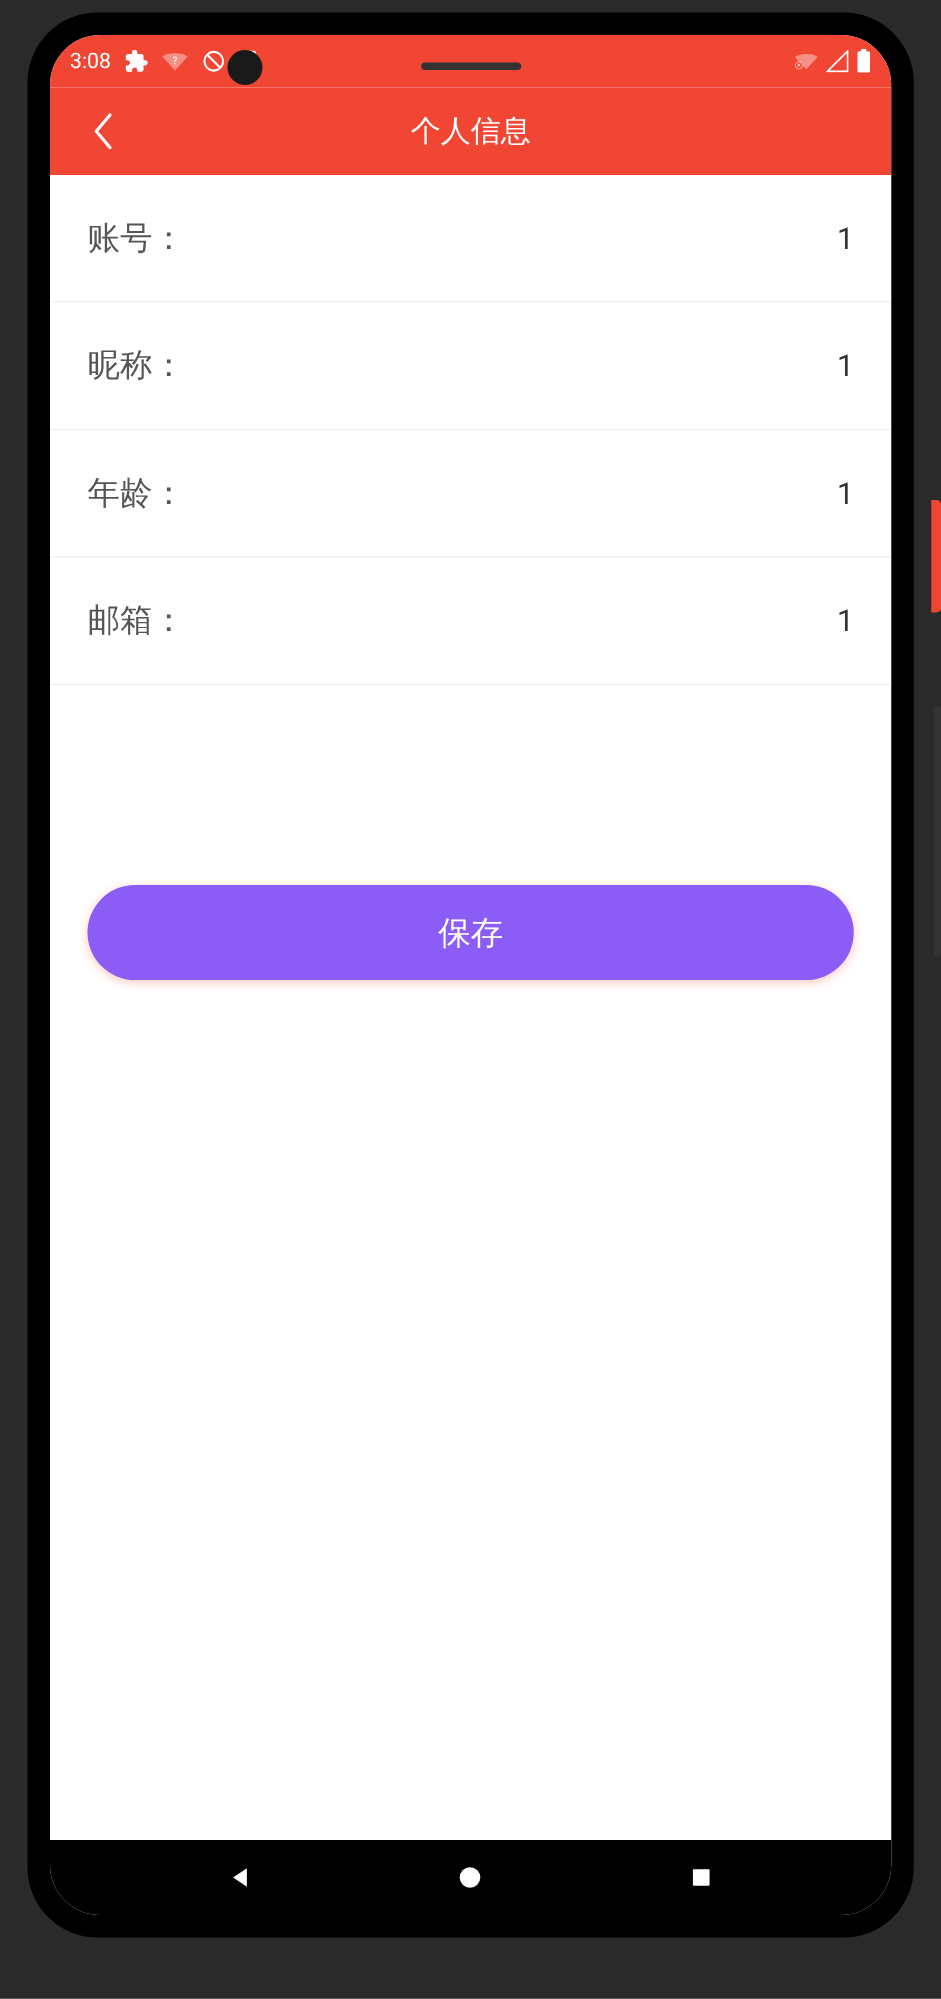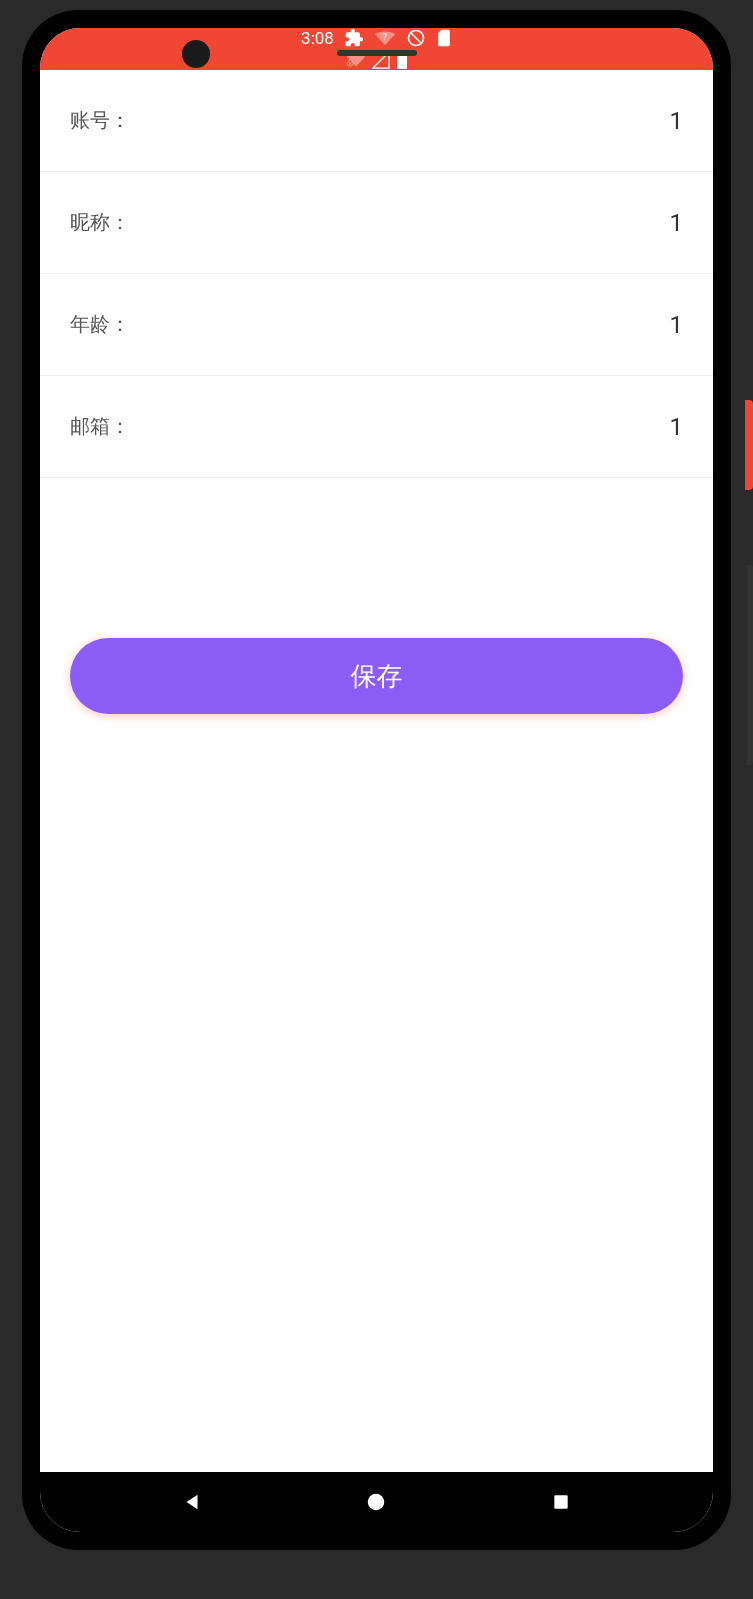--- a/index.html
+++ b/index.html
@@ -56,21 +56,20 @@
     }
     .status-bar {
       height: 42px;
       background: #f14633;
       display: flex;
       align-items: center;
       justify-content: space-between;
       padding: 0 16px;
       color: #fff;
       font-size: 17px;
-      flex-direction: column;
     }
     .status-left {
       display: flex;
       align-items: center;
       gap: 10px;
     }
     .status-right {
       display: flex;
       align-items: center;
       gap: 6px;
@@ -111,21 +110,21 @@
     .form-row {
       height: 102px;
       display: flex;
       align-items: center;
       justify-content: space-between;
       padding: 0 30px;
       border-bottom: 1px solid #eee;
     }
     .form-label {
       color: #555;
-      font-size: 20px;
+      font-size: 26px;
     }
     .form-value {
       color: #333;
       font-size: 24px;
     }
     .save-button {
       margin: 160px 30px 0;
       height: 76px;
       background: #8b5cf6;
       border-radius: 38px;
@@ -230,20 +229,28 @@
         </span>
         <span class="status-icon">
           <svg width="12" height="20" viewBox="0 0 12 20" fill="#fff">
               <rect x="1" y="2" width="10" height="17" rx="1.5"></rect>
               <rect x="4" y="0" width="4" height="2.5" rx="0.5"></rect>
             </svg>
         </span>
       </div>
     </div>
 
+    <div class="header">
+      <div class="back-button">
+        <svg width="18" height="32" viewBox="0 0 18 32" fill="none">
+          <path d="M15 3 L4 16 L15 29" stroke="#fff" stroke-width="2.5" stroke-linecap="round" stroke-linejoin="round"></path>
+        </svg>
+      </div>
+      <div class="header-title">个人信息</div>
+    </div>
 
     <div class="content">
       <div class="form-row">
         <span class="form-label">账号：</span>
         <span class="form-value">1</span>
       </div>
       <div class="form-row">
         <span class="form-label">昵称：</span>
         <span class="form-value">1</span>
       </div>

